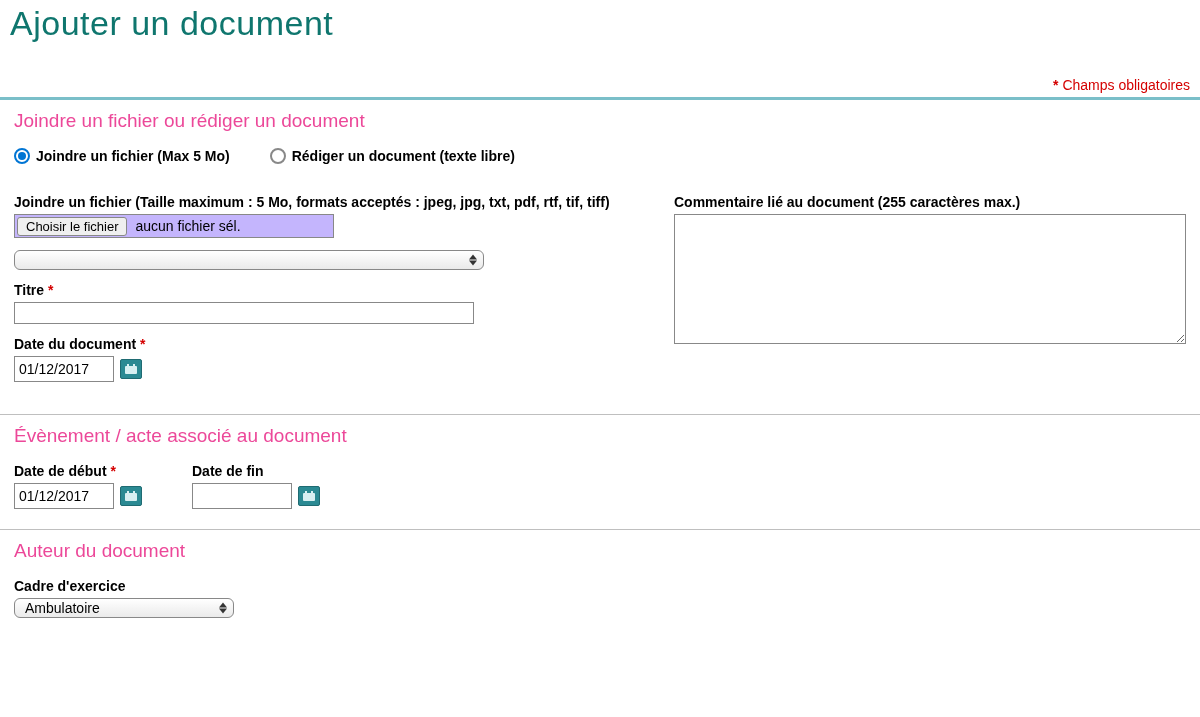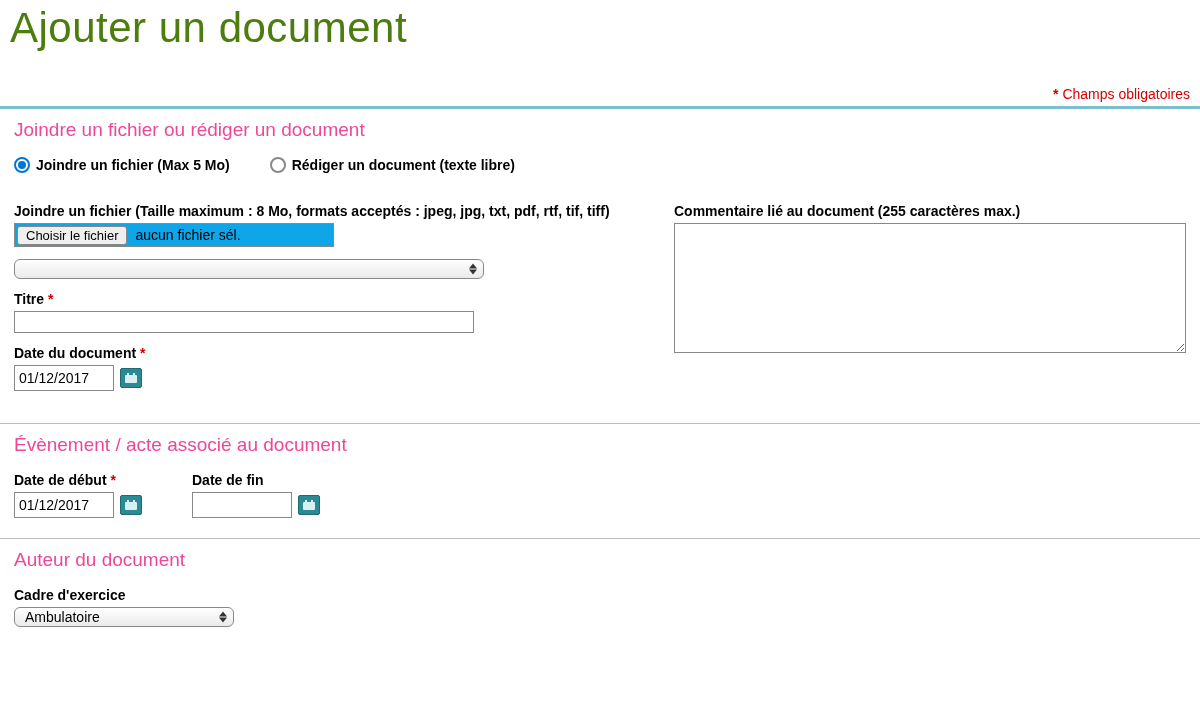--- a/index.html
+++ b/index.html
@@ -5,23 +5,23 @@
   * { box-sizing: border-box; margin: 0; padding: 0; }
   body {
     font-family: Arial, Helvetica, sans-serif;
     font-size: 14px;
     background: #fff;
     color: #000;
     width: 1200px;
   }
   .page-title {
     font-family: "Helvetica Neue", Arial, sans-serif;
-    font-size: 42px;
+    font-size: 34px;
     font-weight: 300;
-    color: #4d7c0f;
+    color: #0f766e;
     padding: 4px 10px 14px 10px;
     letter-spacing: 0.5px;
   }
   .req-note {
     text-align: right;
     color: #d40000;
     font-size: 14px;
     padding: 20px 10px 4px 0;
   }
   .req-note span.star { color:#d40000; font-weight:bold; }
@@ -59,21 +59,21 @@
   .field { margin-bottom: 12px; }
   .field-label { font-weight:bold; font-size:14px; margin-bottom:4px; display:block; }
   .req { color:#d40000; font-weight:bold; }
 
   .file-input-wrap {
     border:1px solid #888;
     display:inline-flex;
     align-items:center;
     width: 320px;
     height: 24px;
-    background:#0ea5e9;
+    background:#c4b5fd;
   }
   .file-btn {
     border:1px solid #888; border-radius:3px;
     padding: 1px 8px;
     margin: 2px;
     background:#efefef;
     font-size:13px;
     cursor:pointer;
   }
   .file-status { font-size:14px; padding-left:6px; }
@@ -162,21 +162,21 @@
     </div>
     <div class="radio-opt">
       <span class="radio"></span>
       <span>Rédiger un document (texte libre)</span>
     </div>
   </div>
 
   <div class="two-col">
     <div class="left-col">
       <div class="field">
-        <span class="field-label">Joindre un fichier (Taille maximum : 8 Mo, formats acceptés : jpeg, jpg, txt, pdf, rtf, tif, tiff)</span>
+        <span class="field-label">Joindre un fichier (Taille maximum : 5 Mo, formats acceptés : jpeg, jpg, txt, pdf, rtf, tif, tiff)</span>
         <div class="file-input-wrap">
           <span class="file-btn">Choisir le fichier</span>
           <span class="file-status">aucun fichier sél.</span>
         </div>
       </div>
 
       <div class="field">
         <div class="select-wrap" style="width:470px;">
           <span></span>
           <span class="select-caret">

